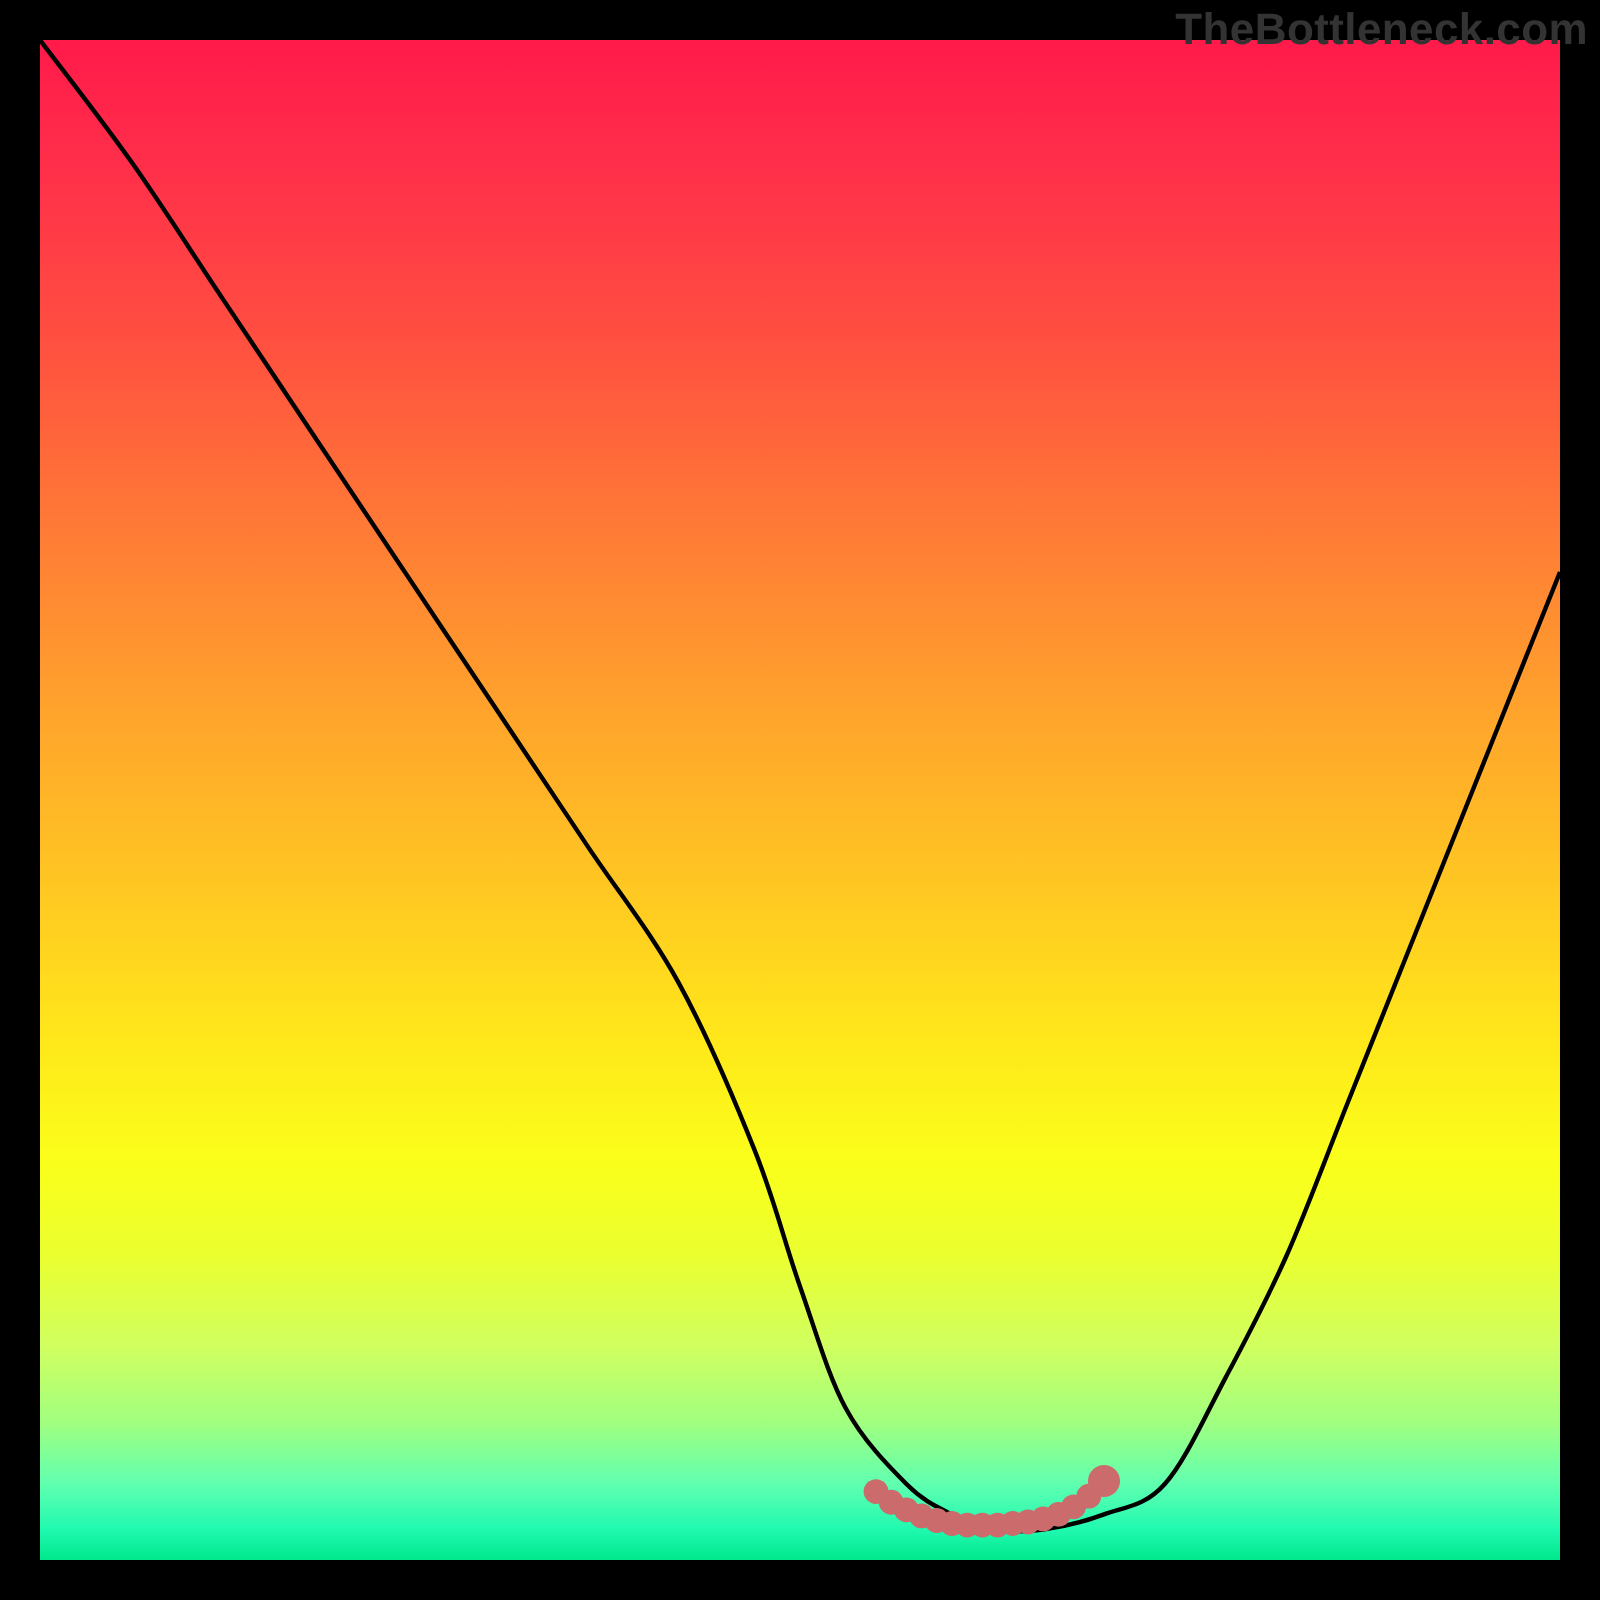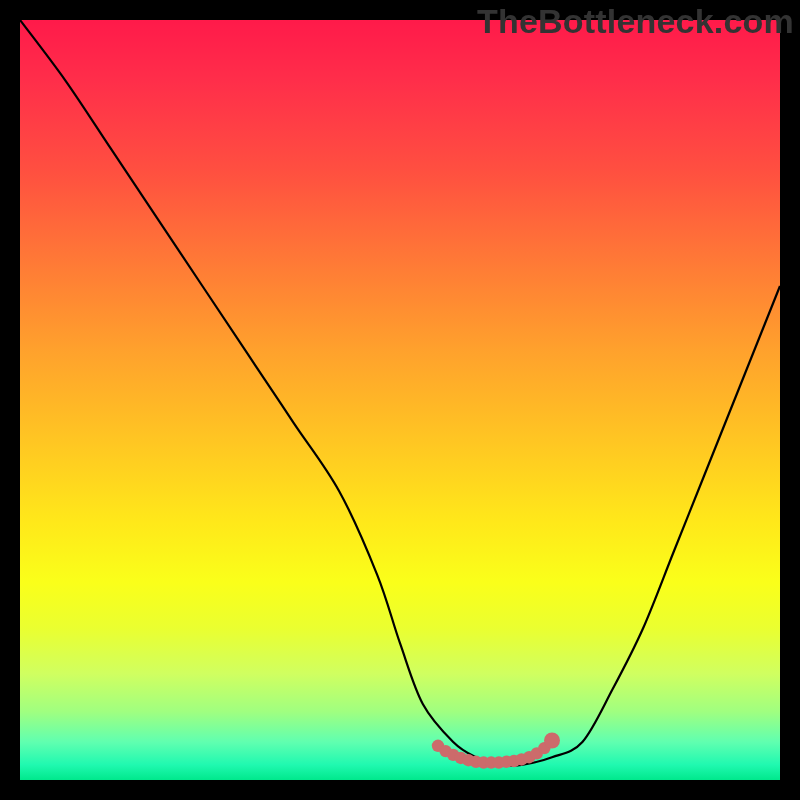--- a/index.html
+++ b/index.html
@@ -38,21 +38,21 @@
       #20f9b0 98%,
       #00e88c 100%
     );
   }
   .watermark {
     position: absolute;
     right: 6px;
     top: 2px;
     color: #333;
     font-family: Arial, Helvetica, sans-serif;
-    font-size: 34px;
+    font-size: 22px;
     font-weight: 600;
     letter-spacing: 0.2px;
   }
   svg.curves {
     position: absolute;
     left: 0;
     top: 0;
     width: 760px;
     height: 760px;
   }

